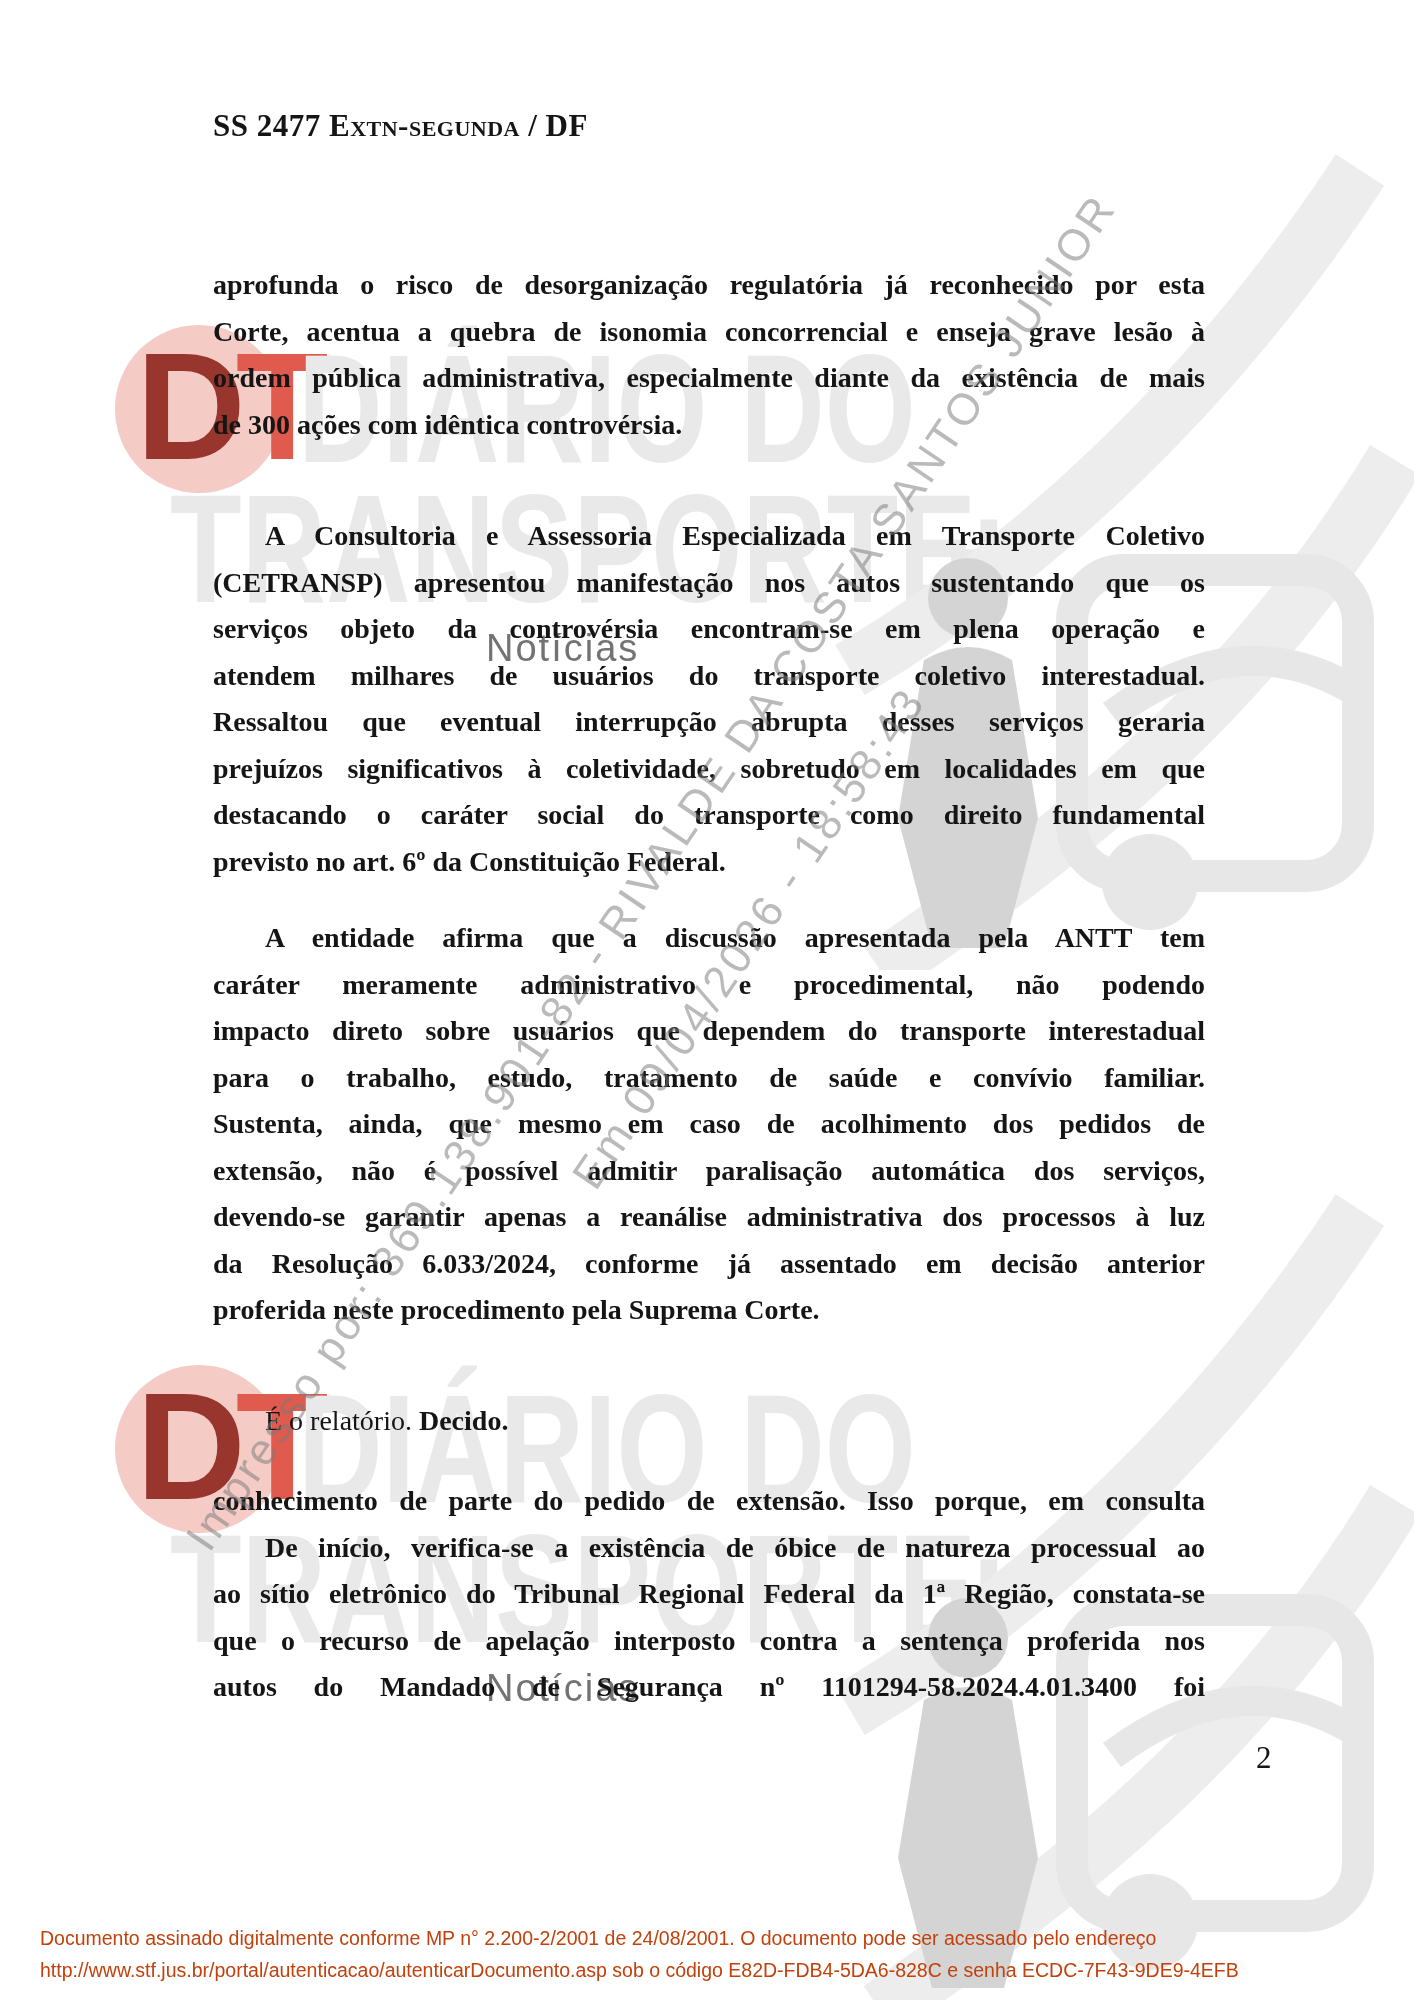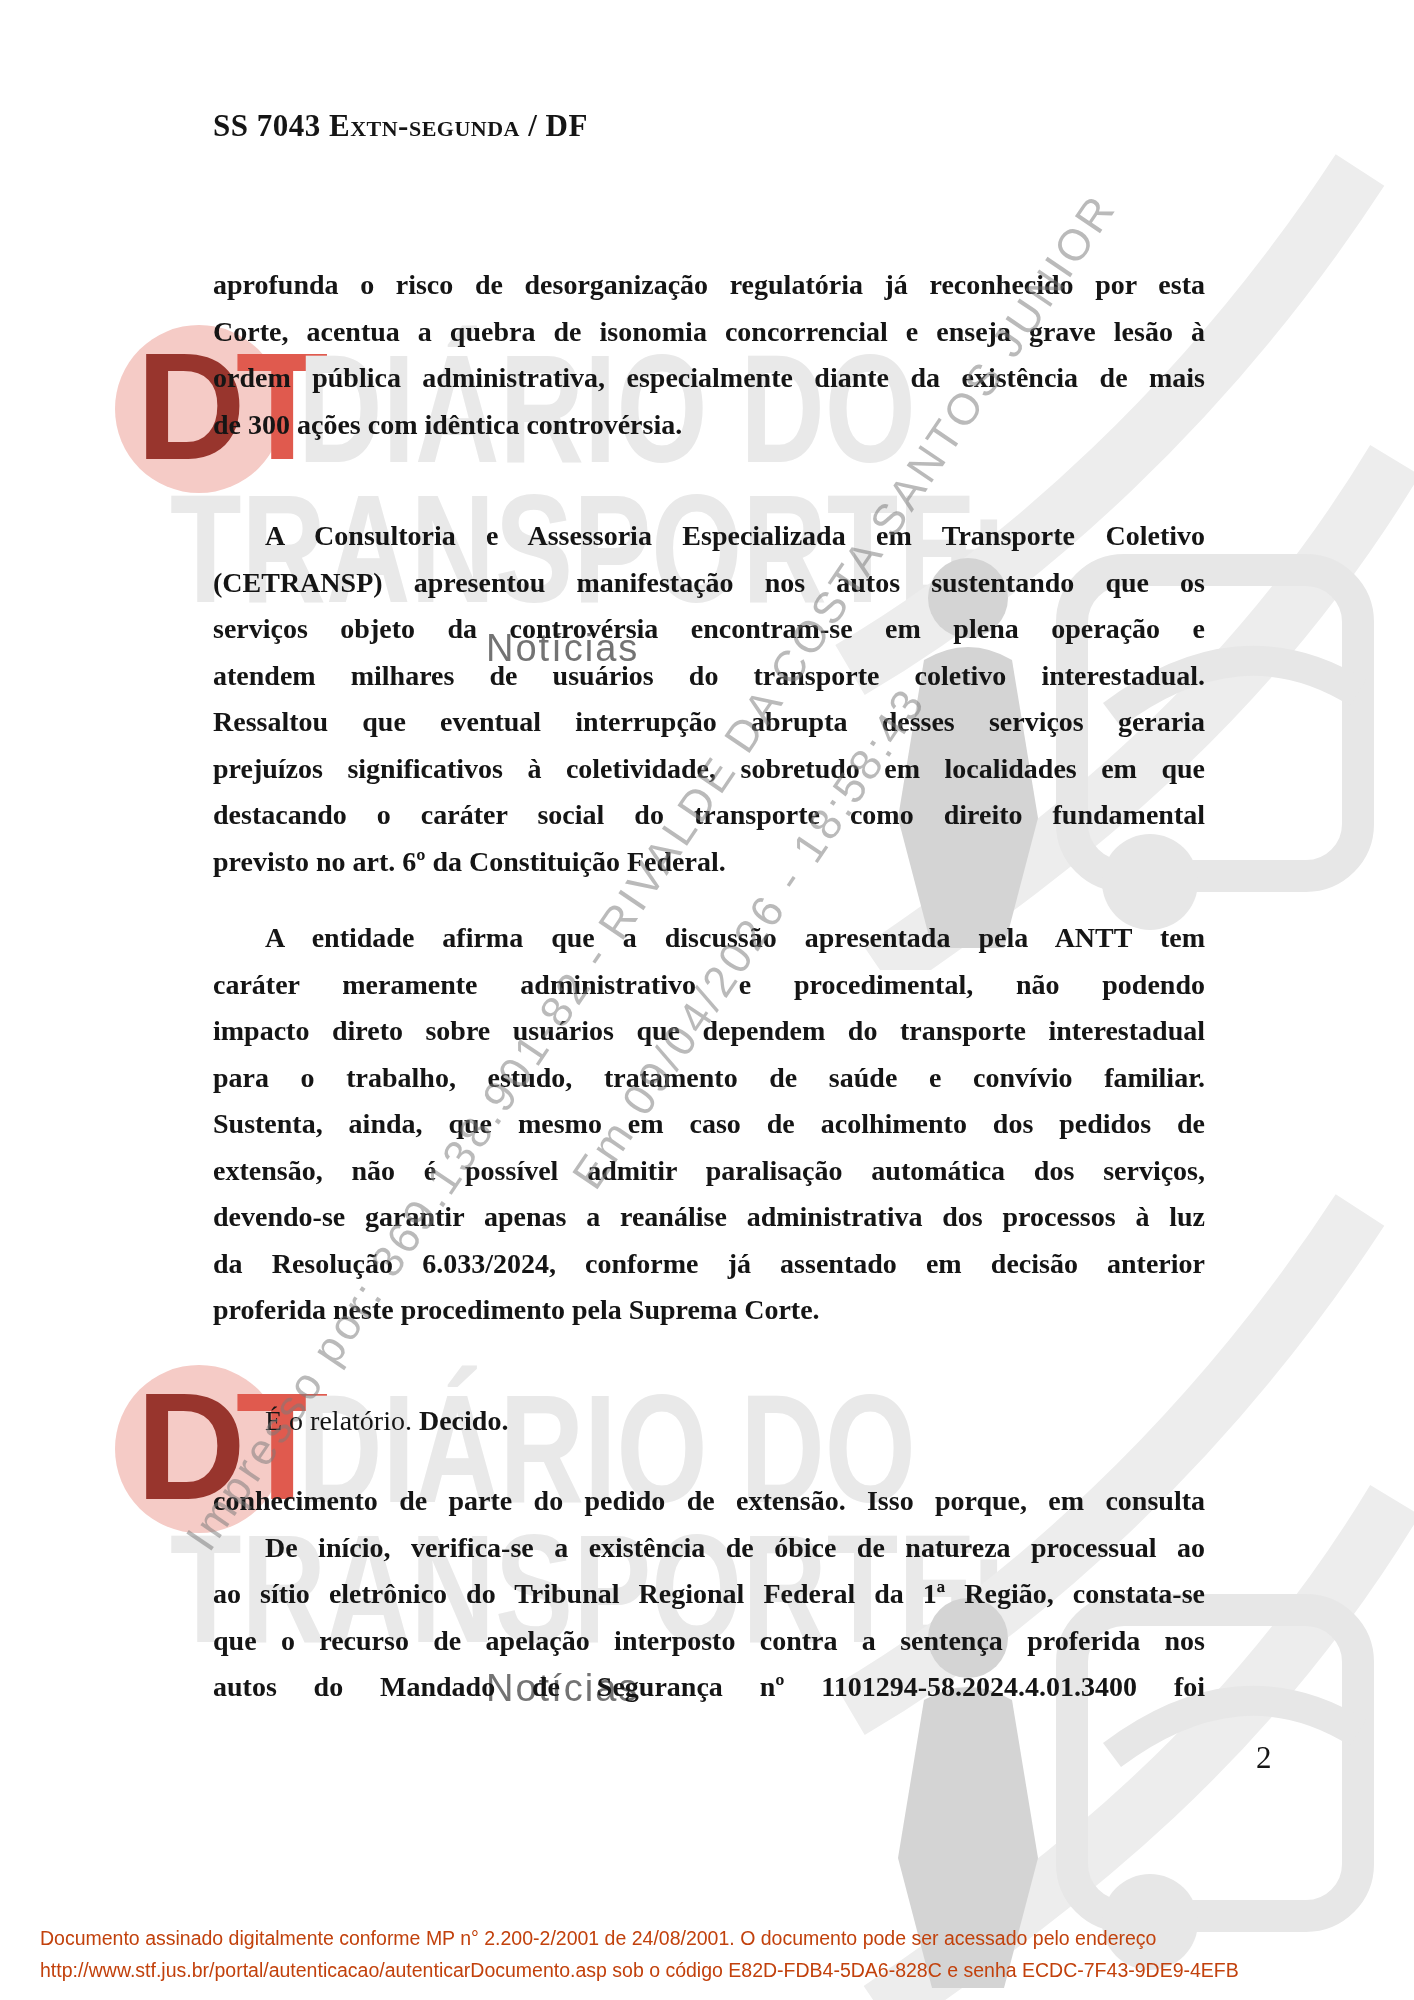--- a/index.html
+++ b/index.html
@@ -82,21 +82,21 @@
       <path d="M30 530 C 200 430, 390 260, 540 30" stroke="#ededed" stroke-width="58" fill="none"></path>
       <path d="M60 830 C 250 700, 430 560, 575 320" stroke="#ededed" stroke-width="58" fill="none"></path>
       <circle cx="148" cy="458" r="40" fill="#d4d4d4"></circle>
       <path d="M104 520 q44 -26 88 0 l 26 158 -34 130 h-72 l -34 -130 z" fill="#d4d4d4"></path>
       <rect x="252" y="430" width="286" height="306" rx="52" stroke="#e7e7e7" stroke-width="32" fill="none"></rect>
       <path d="M292 575 q128 -96 246 -22" stroke="#e7e7e7" stroke-width="30" fill="none"></path>
       <circle cx="330" cy="742" r="48" fill="#e7e7e7"></circle>
     </svg>
   </div>
 
-  <div class="case-caption">SS 7043 Extn-segunda / DF</div>
+  <div class="case-caption">SS 2477 Extn-segunda / DF</div>
 
   <div class="para" style="top:262px;">
       <div class="line">aprofunda o risco de desorganização regulatória já reconhecido por esta</div>
       <div class="line">Corte, acentua a quebra de isonomia concorrencial e enseja grave lesão à</div>
       <div class="line">ordem pública administrativa, especialmente diante da existência de mais</div>
       <div class="line last">de 300 ações com idêntica controvérsia.</div>
     </div>
   <div class="para" style="top:473px;margin-top:40px;">
       <div class="line indent">A Consultoria e Assessoria Especializada em Transporte Coletivo</div>
       <div class="line">(CETRANSP) apresentou manifestação nos autos sustentando que os</div>

